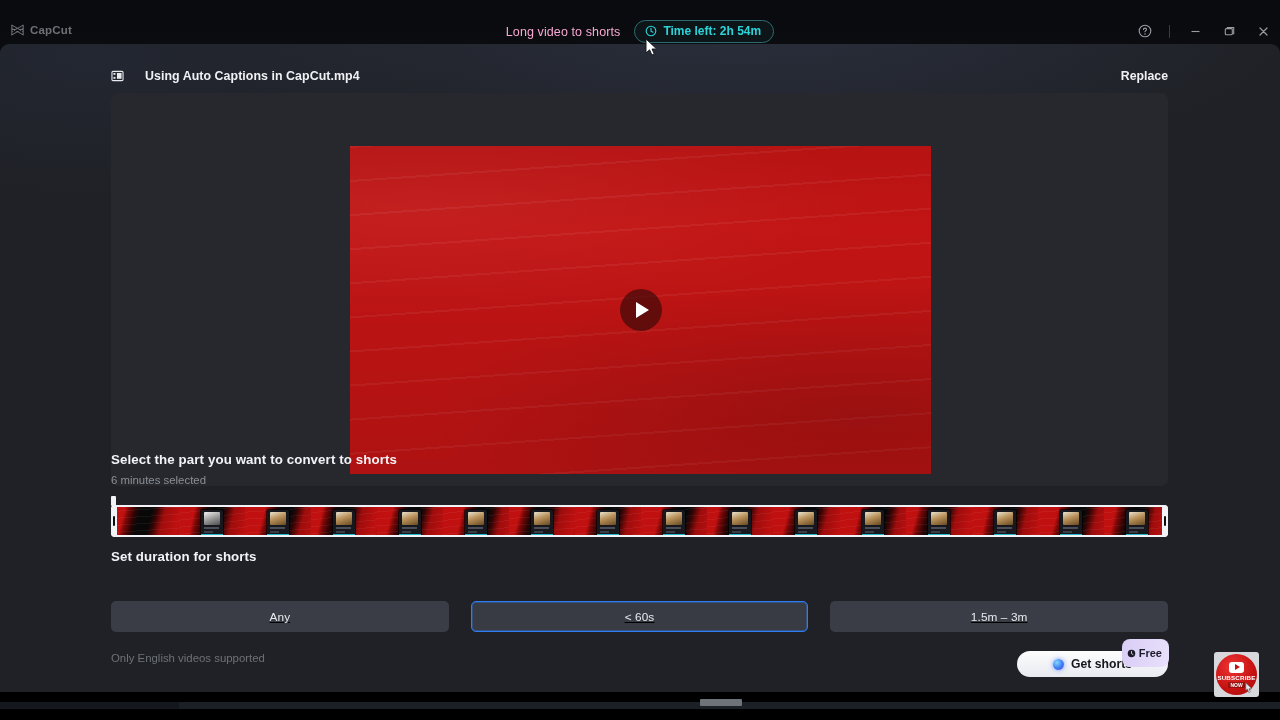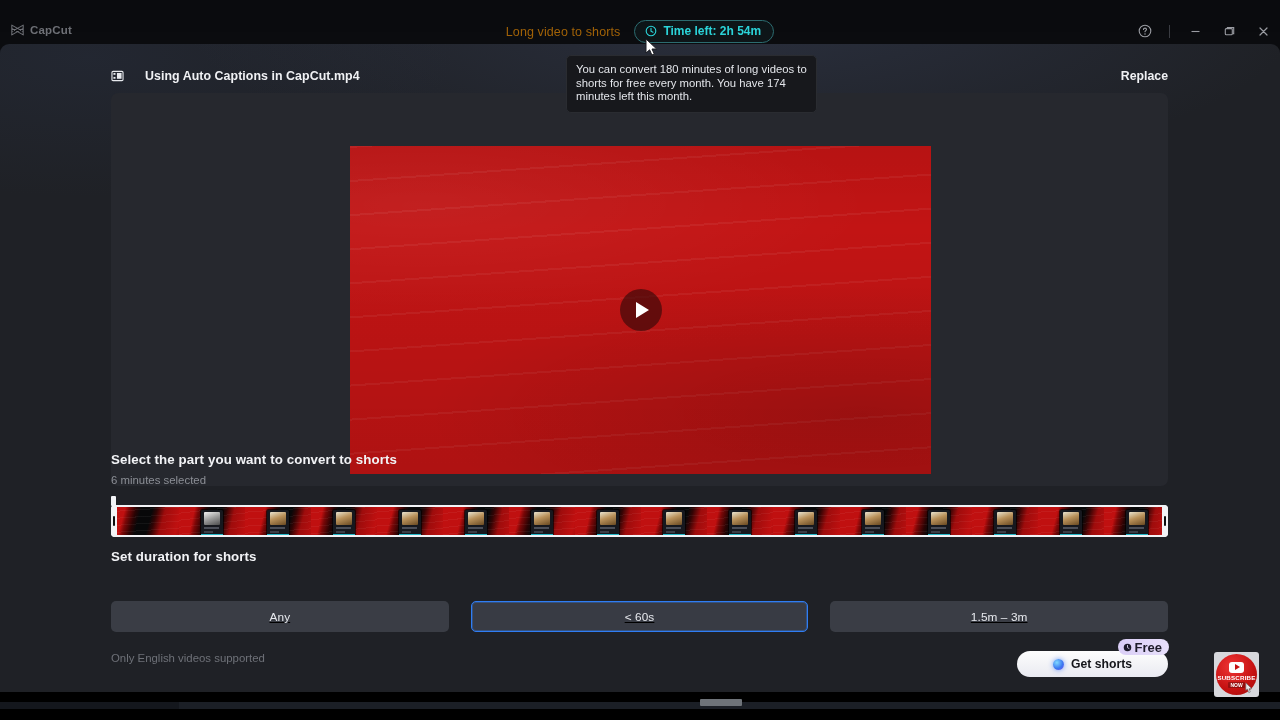--- a/index.html
+++ b/index.html
@@ -26,21 +26,21 @@
     position: absolute; left: 11px; top: 24px;
     display: flex; align-items: center; gap: 6px;
     color: #6e7076; font-size: 11.5px; font-weight: 600;
     letter-spacing: .2px;
   }
   .brand-glyph { width: 13px; height: 12px; display:block; }
   .tb-center {
     position: absolute; left: 0; right: 0; top: 20px;
     display: flex; align-items: center; justify-content: center; gap: 14px;
   }
-  .tb-title { color: #a16207; font-size: 12.5px; letter-spacing: .1px; }
+  .tb-title { color: #f9a8d4; font-size: 12.5px; letter-spacing: .1px; }
   .time-badge {
     display: flex; align-items: center; gap: 6px;
     border: 1px solid #2c6c70;
     border-radius: 12px;
     padding: 3px 12px 4px 10px;
     color: #2bd4d9; font-size: 12px; font-weight: 700;
     background: rgba(20,40,44,.35);
   }
   .clock-ic { width: 12px; height: 12px; display:block; }
 
@@ -290,25 +290,25 @@
     display: flex; align-items: center; justify-content: center; gap: 7px;
     color: #14151a; font-size: 12.2px; font-weight: 700;
   }
   .spark {
     width: 11px; height: 11px; border-radius: 50%;
     background: radial-gradient(circle at 35% 32%, #7fd8ff, #3b76f0 58%, #7b4ff0);
     box-shadow: 0 0 5px rgba(90,140,250,.85);
   }
   .free-badge {
     position: absolute; right: 0px; top: -6px;
-    height: 16px; padding: 0 7px 0 5px;
+    height: 28px; padding: 0 7px 0 5px;
     border-radius: 8px;
     background: linear-gradient(100deg, #d9cdf6, #e8e0fb);
     display: flex; align-items: center; gap: 3px;
-    color: #1d1b2a; font-size: 13px; font-weight: 700;
+    color: #1d1b2a; font-size: 11px; font-weight: 700;
     z-index: 3;
   }
   .free-clock { width: 9px; height: 9px; display: block; }
 
   
   .watermark {
     position: absolute; left: 1214px; top: 652px;
     width: 45px; height: 45px;
     z-index: 40;
   }
@@ -409,21 +409,20 @@
         </svg>
       </div>
       <div class="tb-btn win">
         <svg width="13" height="13" viewBox="0 0 13 13">
           <path d="M3 3 L10 10 M10 3 L3 10" stroke="#9a9ca2" stroke-width="1.2" stroke-linecap="round"></path>
         </svg>
       </div>
     </div>
   </div>
 
-  <div class="tooltip">You can convert 180 minutes of long videos to shorts for free every month. You have 174 minutes left this month.</div>
 
   <svg class="cursor" viewBox="0 0 14 19">
     <path d="M1 1 L1 15 L4.6 11.8 L6.9 17 L9.3 16 L7 11 L11.7 11 Z" fill="#ffffff" stroke="#1b1d22" stroke-width="1"></path>
   </svg>
 
   <div class="panel">
     <div class="panel-inner">
 
       <div class="file-row">
         <div class="file-left">

